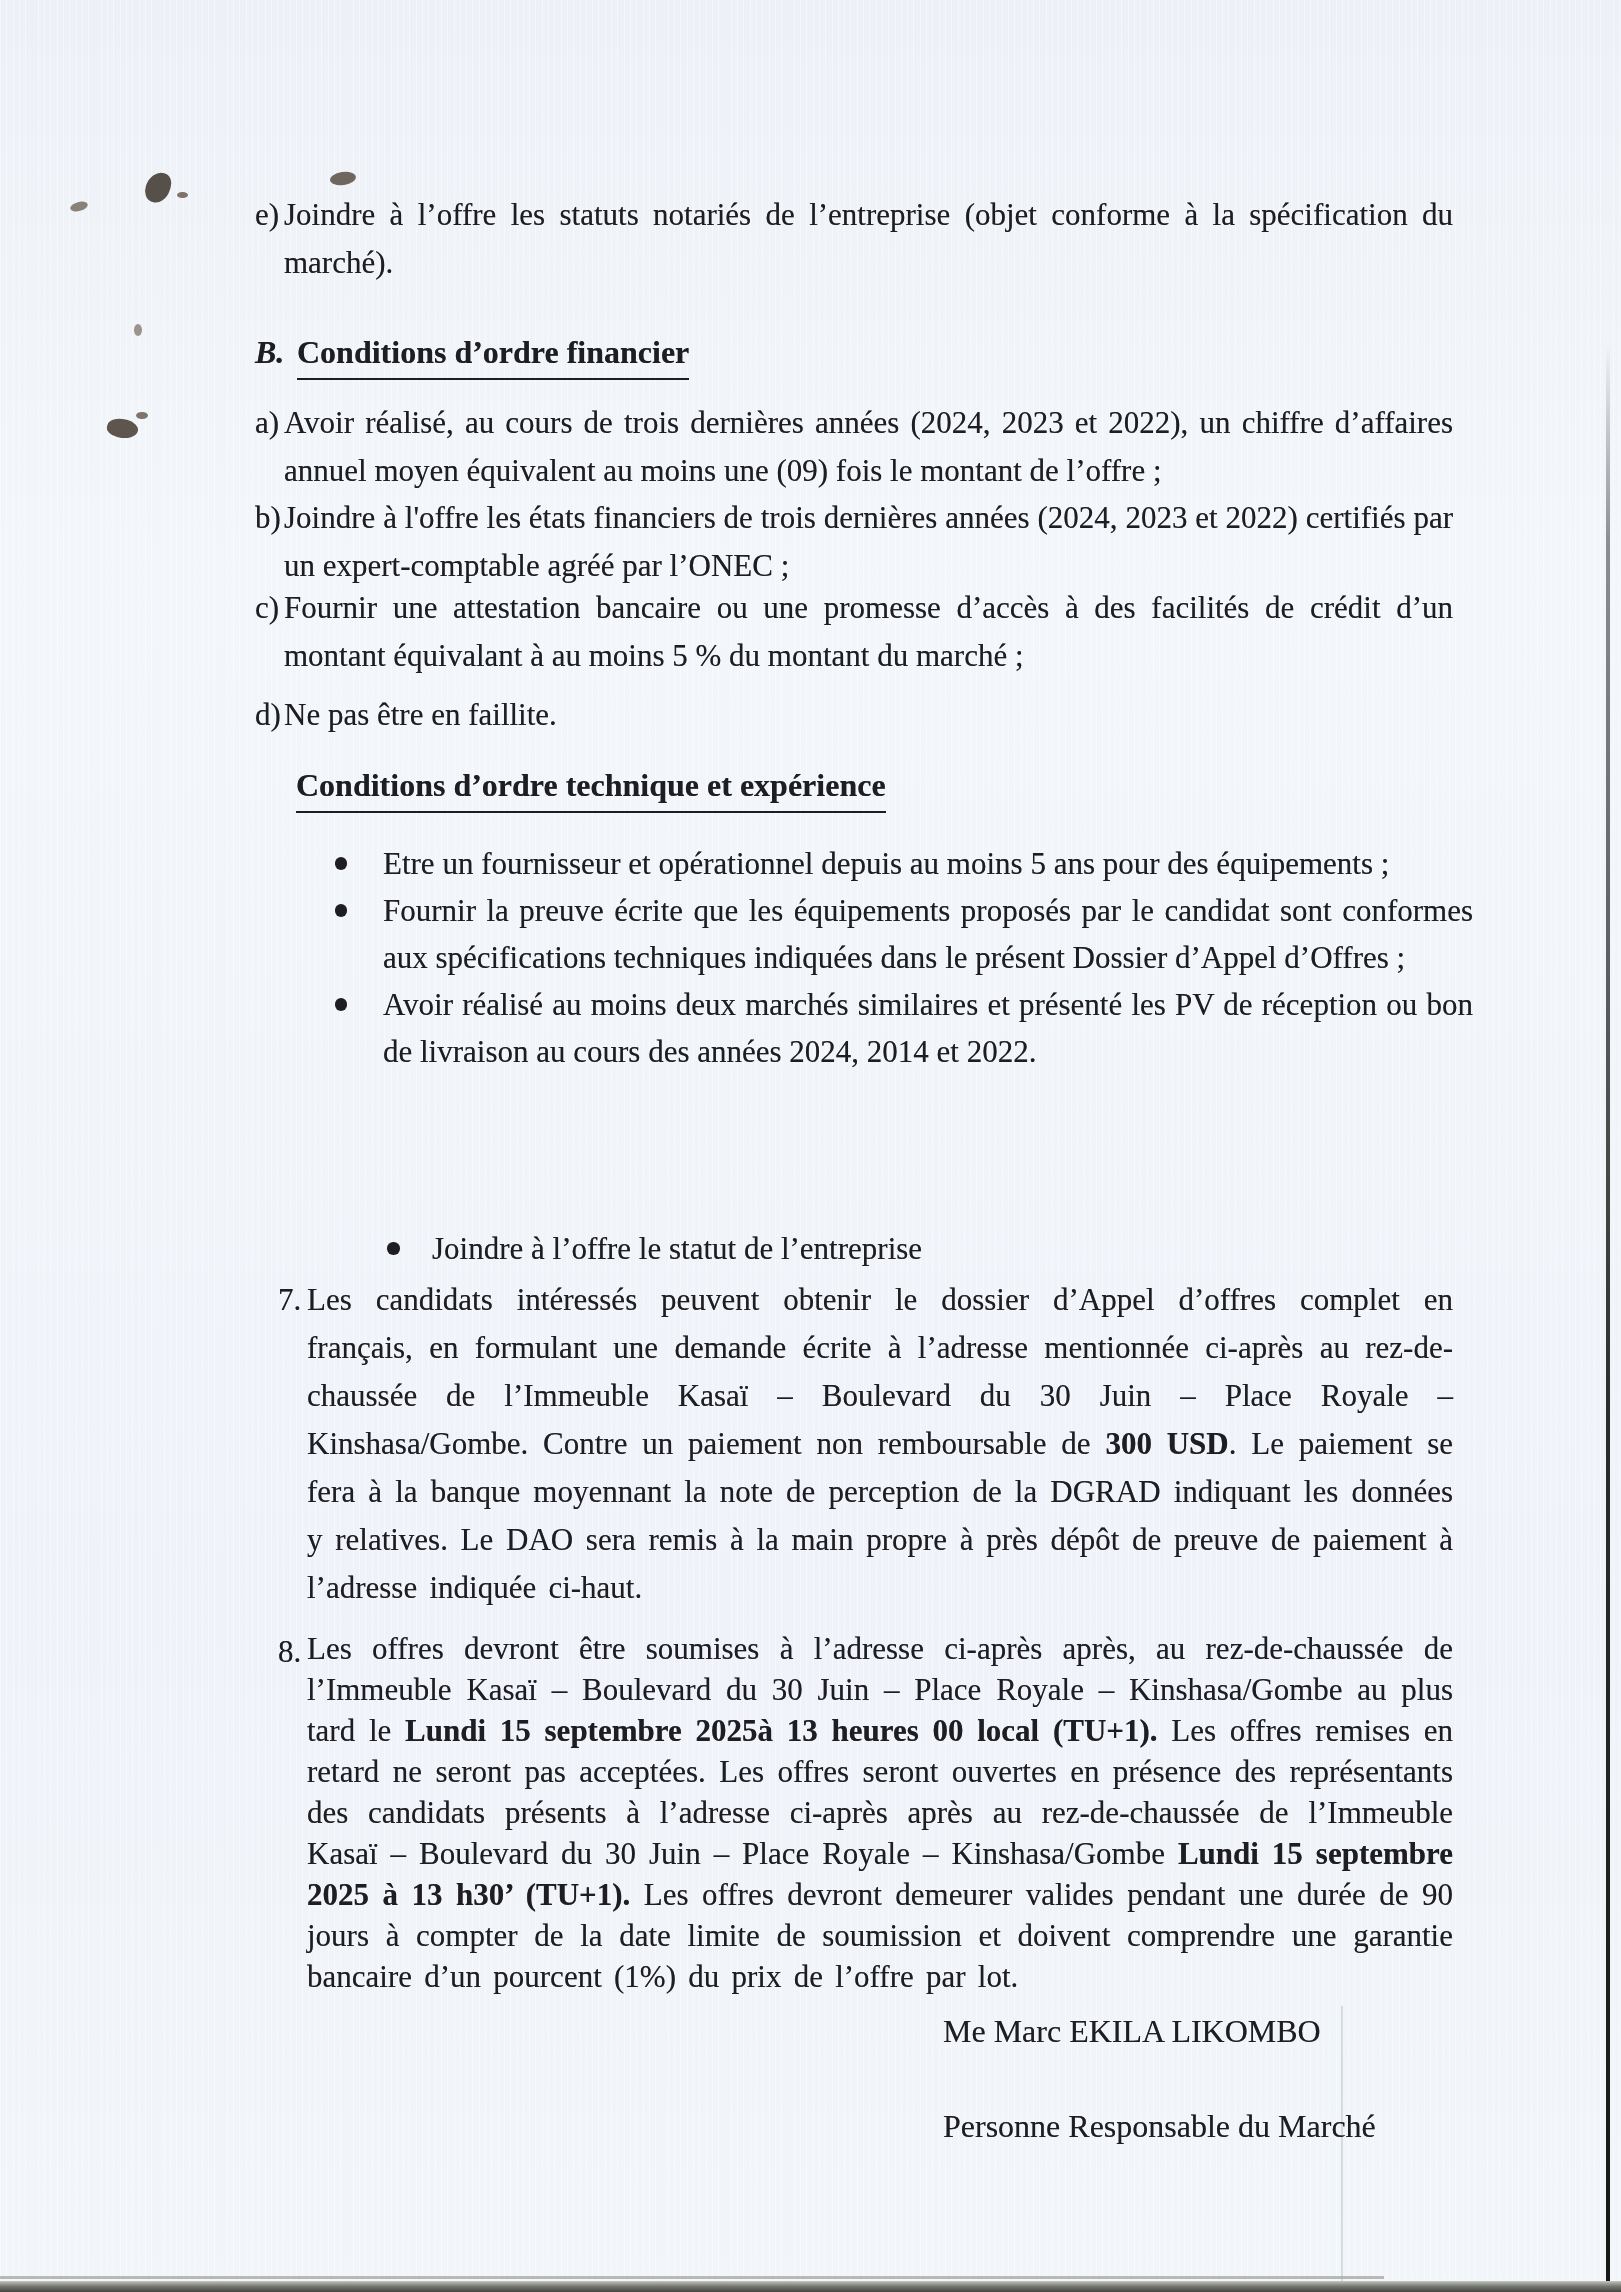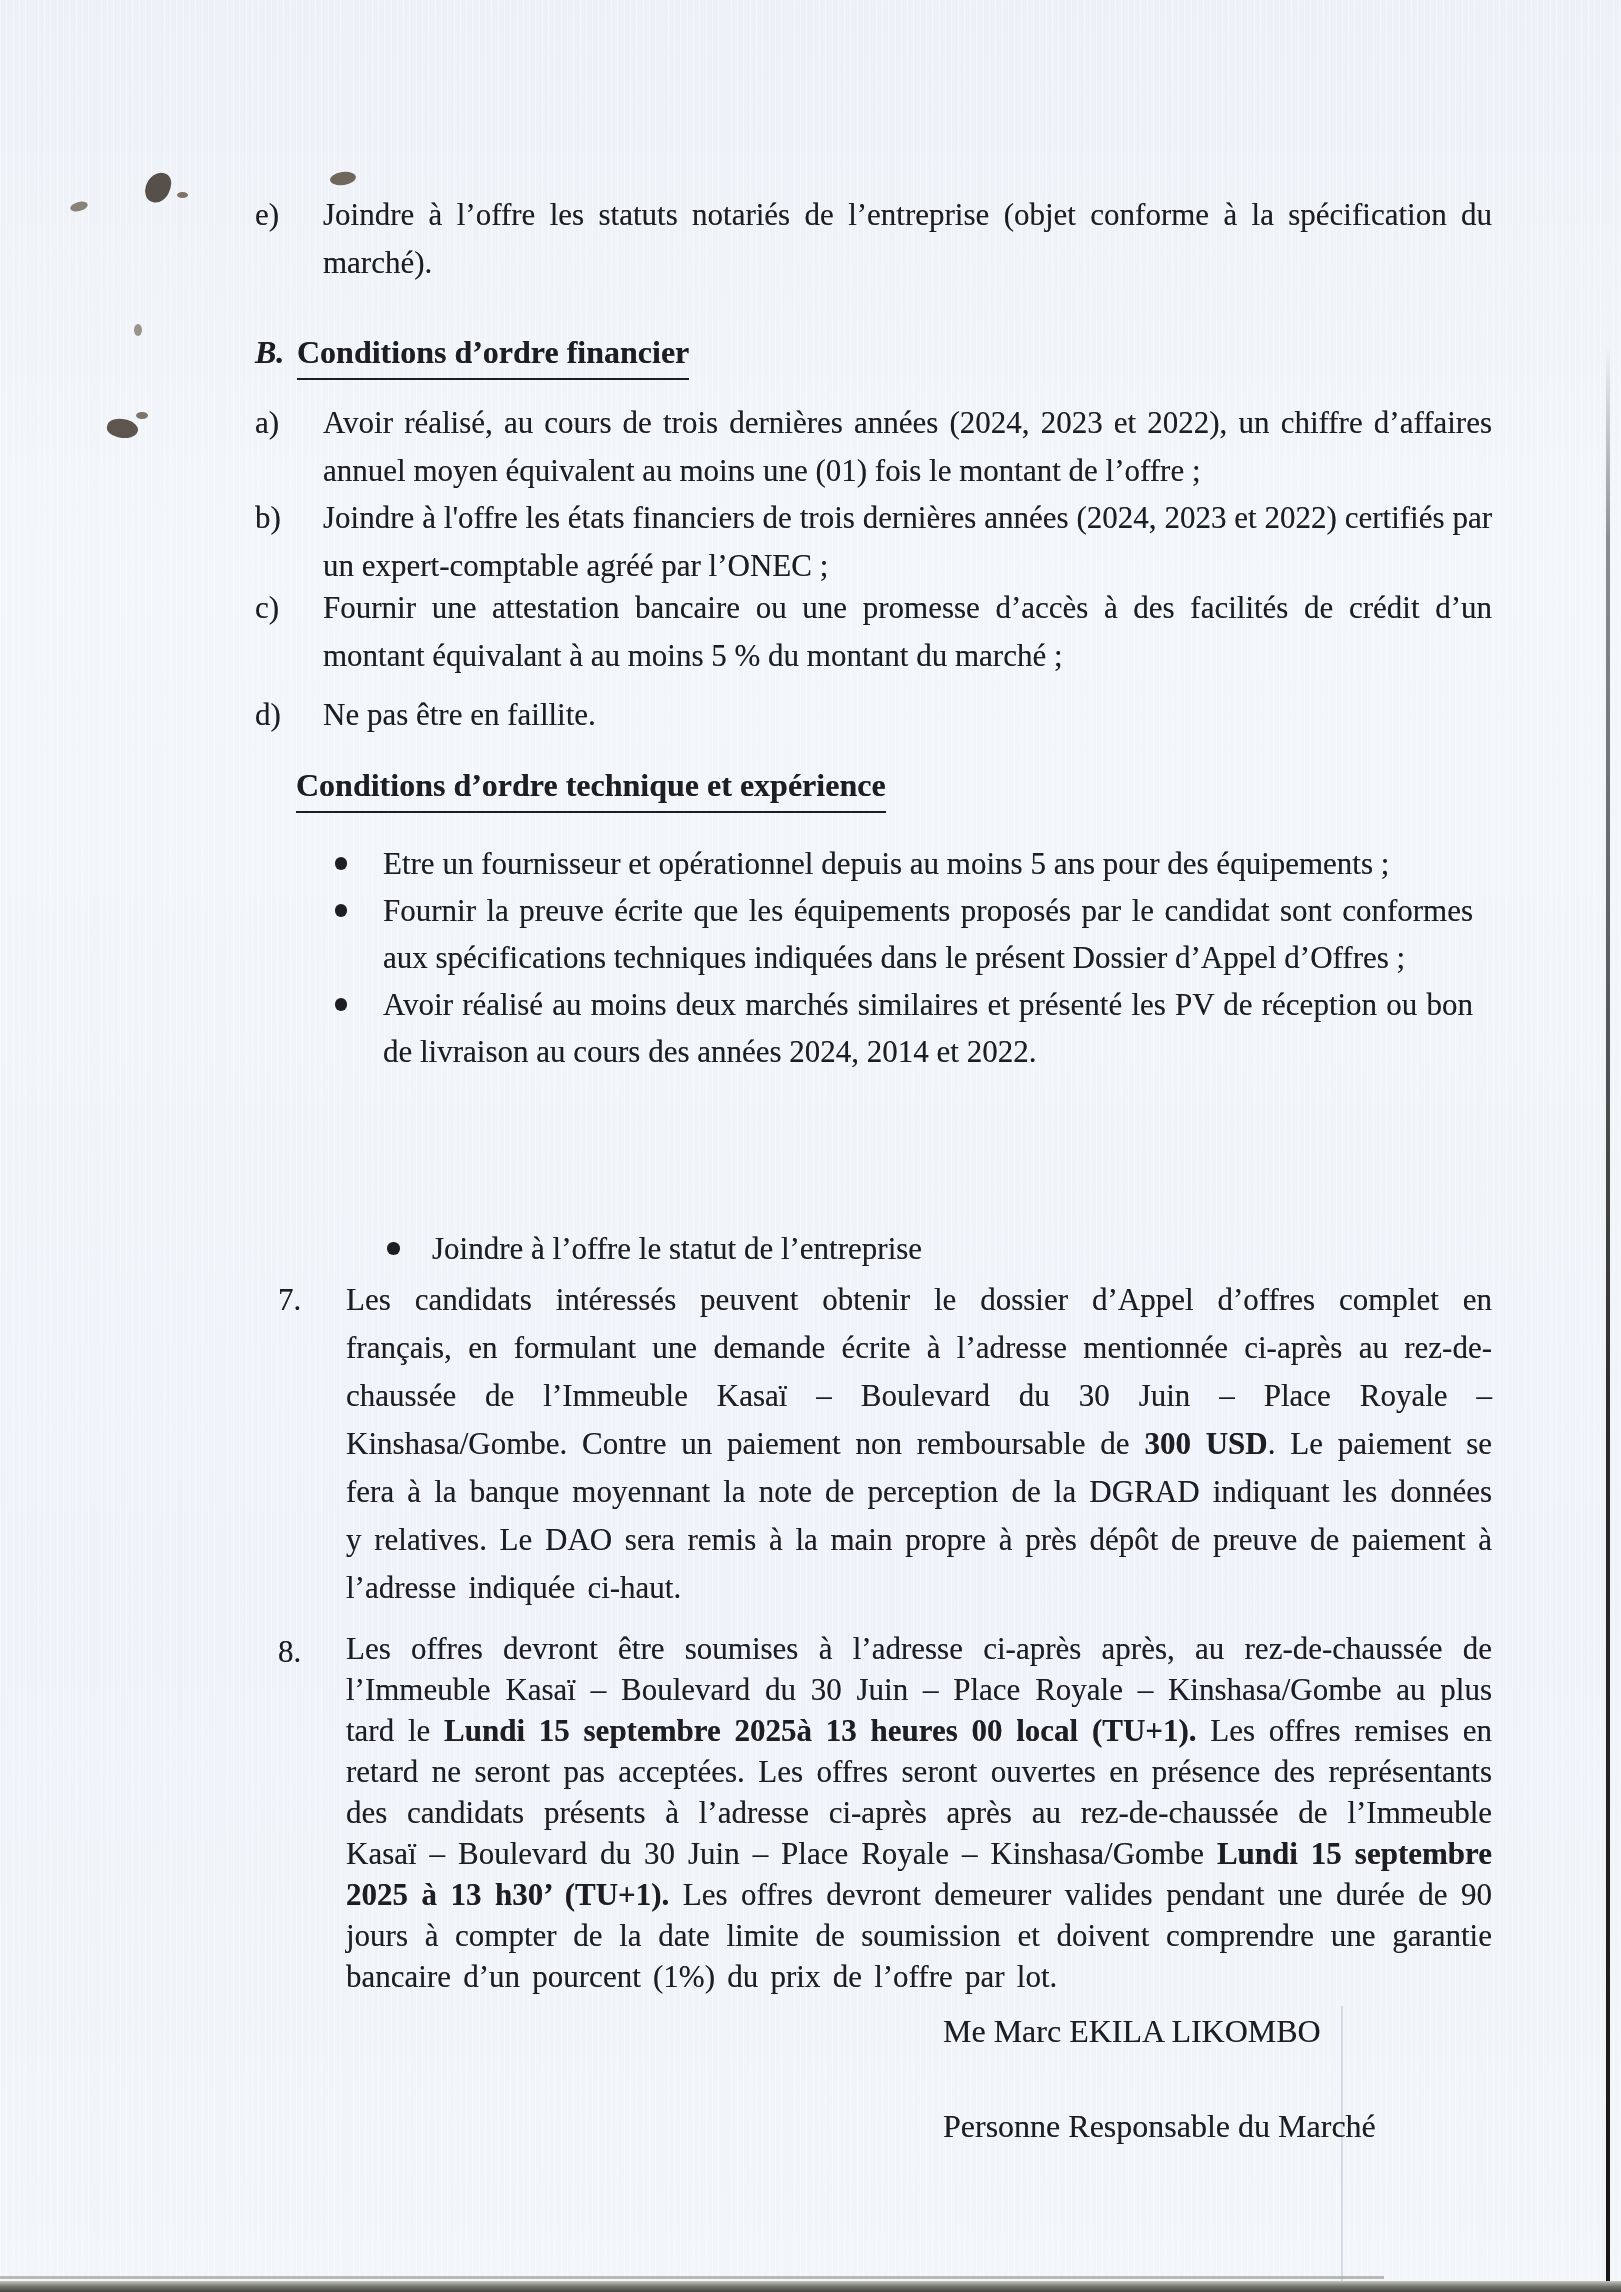--- a/index.html
+++ b/index.html
@@ -17,21 +17,21 @@
     position:relative;width:1621px;height:2293px;overflow:hidden;
     background:
       repeating-linear-gradient(90deg, rgba(255,255,255,.45) 0 0.9px, rgba(255,255,255,0) 0.9px 6.3px),
       linear-gradient(180deg,#edf0f6 0%,#f3f6fa 25%,#eff2f8 70%,#f2f5f9 100%);
     font-size:31px;
     text-shadow:0 0 0.5px rgba(25,25,30,.55);
   }
   
   .row{position:absolute;left:255px;}
   .row .lbl{position:absolute;left:0;top:0;line-height:48px;}
-  .row .txt{margin-left:68px;width:1169px;text-align:justify;line-height:48px;}
+  .row .txt{margin-left:29px;width:1169px;text-align:justify;line-height:48px;}
   .num{left:278px;}
   .num .txt{width:1146px;}
   .just7{line-height:48px;word-spacing:4.5px;}
   .just8{line-height:41px !important;word-spacing:4.5px;}
   
   .hrow{position:absolute;left:297px;font-weight:bold;font-size:32px;line-height:45px;}
   .hrow .sec-lbl{position:absolute;left:-42px;font-style:italic;}
   .hrow .heading{display:inline-block;border-bottom:2.7px solid var(--ink);padding-bottom:2.7px;white-space:nowrap;}
   
   .bullets{position:absolute;left:333px;width:1140px;}
@@ -84,21 +84,21 @@
     <div class="txt">Joindre à l’offre les statuts notariés de l’entreprise (objet conforme à la spécification du marché).</div>
   </div>
 
   <div class="hrow" style="top:330px">
     <span class="sec-lbl">B.</span>
     <span class="heading">Conditions d’ordre financier</span>
   </div>
 
   <div class="row" style="top:399px">
     <span class="lbl">a)</span>
-    <div class="txt">Avoir réalisé, au cours de trois dernières années (2024, 2023 et 2022), un chiffre d’affaires annuel moyen équivalent au moins une (01) fois le montant de l’offre ;</div>
+    <div class="txt">Avoir réalisé, au cours de trois dernières années (2024, 2023 et 2022), un chiffre d’affaires annuel moyen équivalent au moins une (09) fois le montant de l’offre ;</div>
   </div>
   <div class="row" style="top:494px">
     <span class="lbl">b)</span>
     <div class="txt">Joindre à l'offre les états financiers de trois dernières années (2024, 2023 et 2022) certifiés par un expert-comptable agréé par l’ONEC ;</div>
   </div>
   <div class="row" style="top:584px">
     <span class="lbl">c)</span>
     <div class="txt">Fournir une attestation bancaire ou une promesse d’accès à des facilités de crédit d’un montant équivalant à au moins 5 % du montant du marché ;</div>
   </div>
   <div class="row" style="top:691px">

